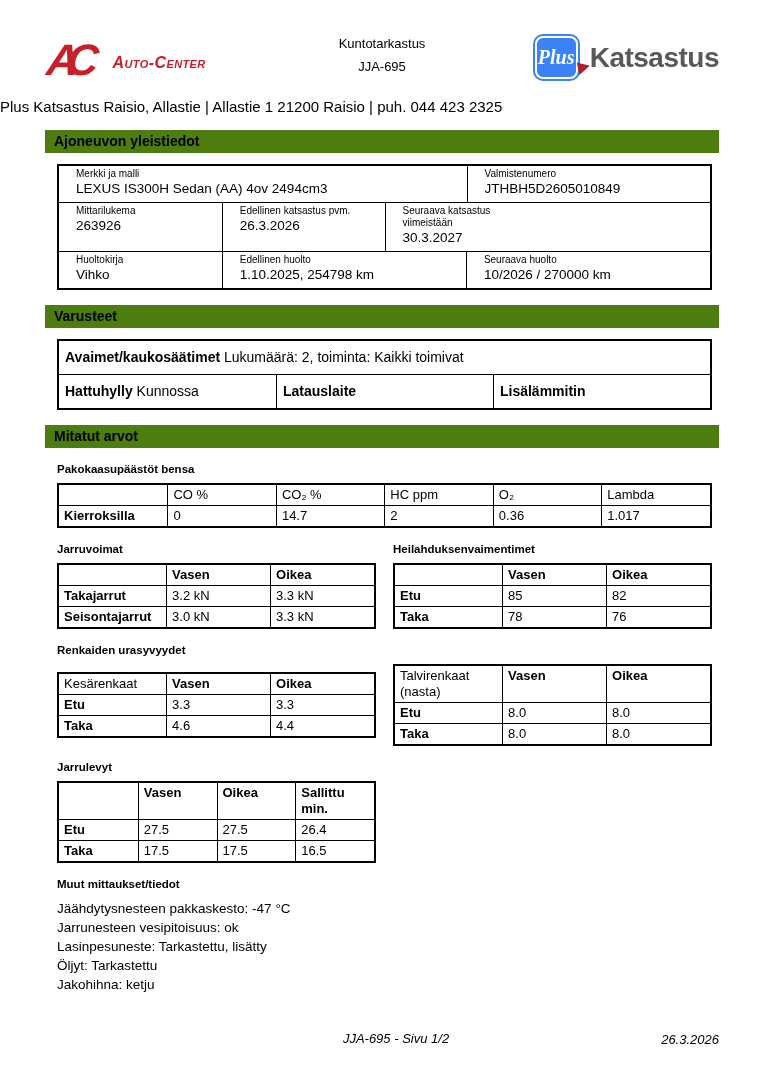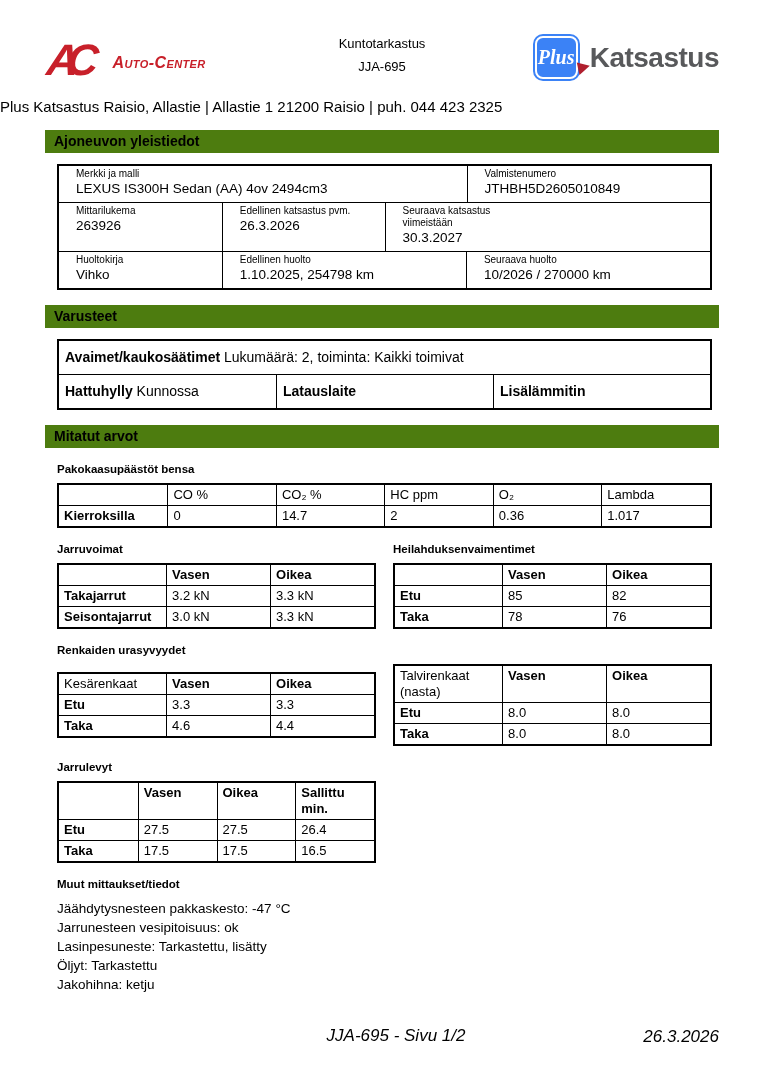--- a/index.html
+++ b/index.html
@@ -88,21 +88,21 @@
   .w34 { width: 34%; } .w33 { width: 33%; } .w167 { width: 16.66%; } .wq { width: 25%; }
   .pair { display: flex; align-items: center; gap: 17px; }
   .pcol { width: 319px; flex: none; }
   .pcol .mtable { width: 100%; }
   .narrow { width: 319px; }
 
   .other-lines { margin-top: 9px; }
   .other-line { font-size: 13.5px; line-height: 19px; }
 
   
-  .footer { position: absolute; left: 0; bottom: 34px; width: 100%; font-style: italic; font-size: 17px; padding-left: 28px; }
+  .footer { position: absolute; left: 0; bottom: 34px; width: 100%; font-style: italic; font-size: 13px; padding-left: 28px; }
   .footer-center { text-align: center; }
   .footer-right { position: absolute; right: 45px; top: 1px; }
 </style>
 </head>
 <body>
 
 <div class="page">
 
   <div class="header">
     <div class="ac-logo">

